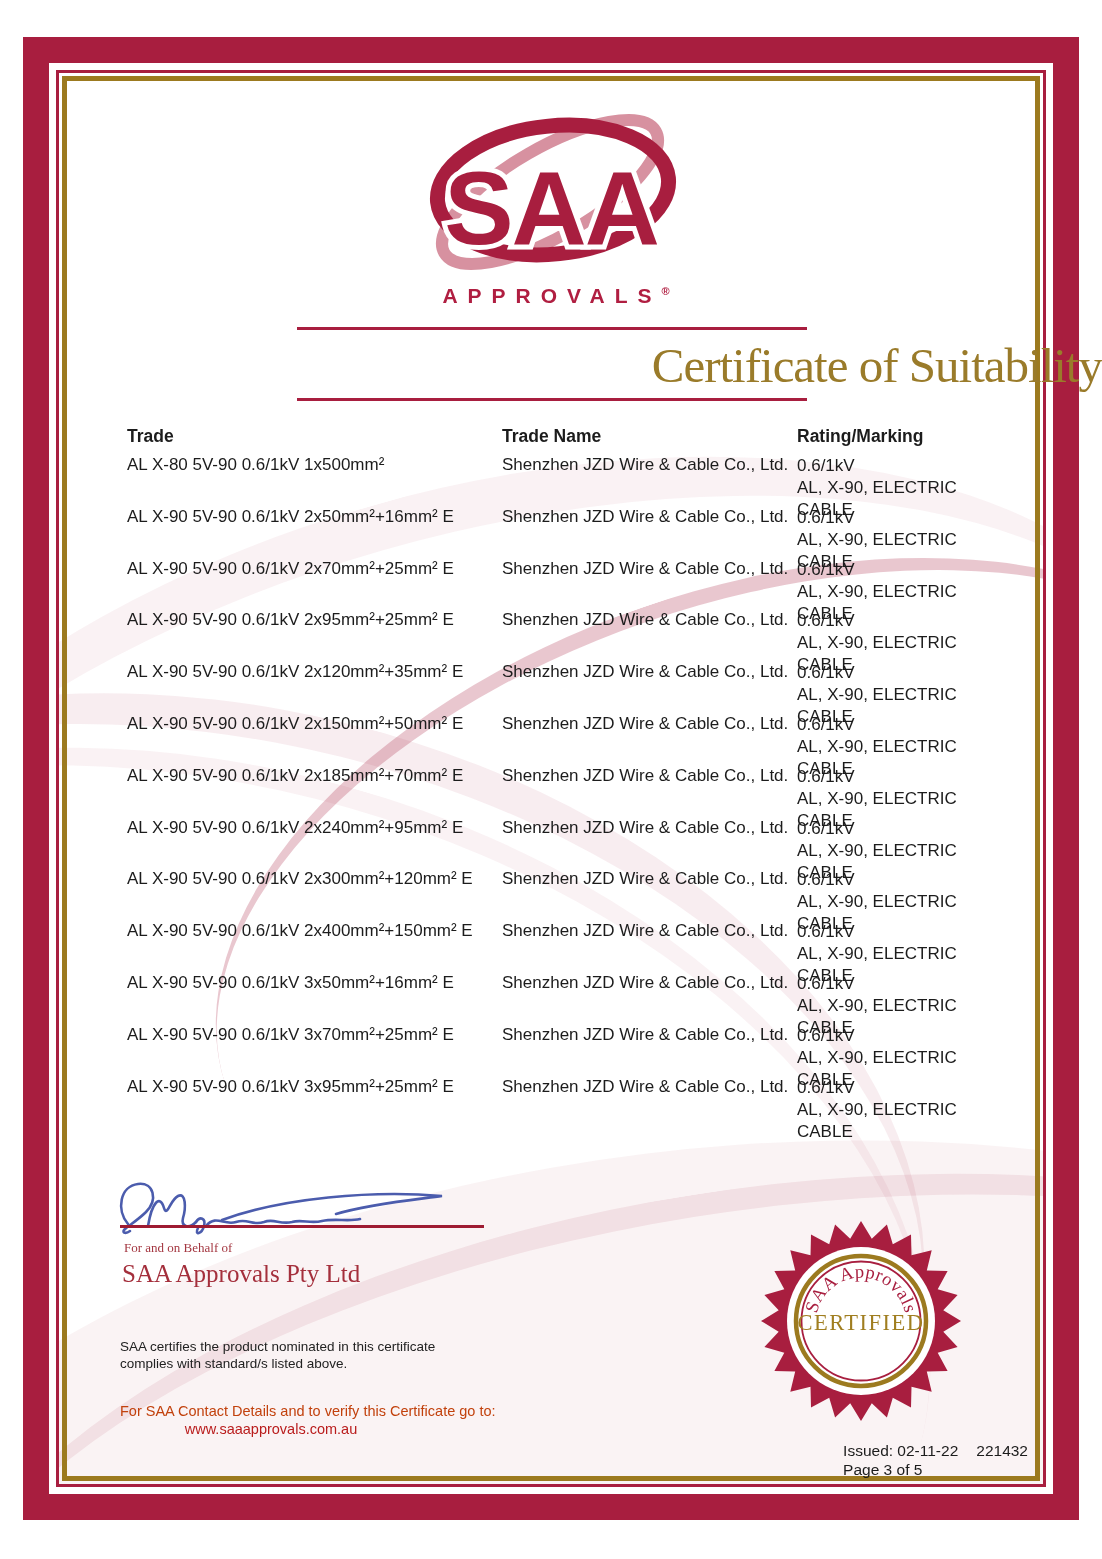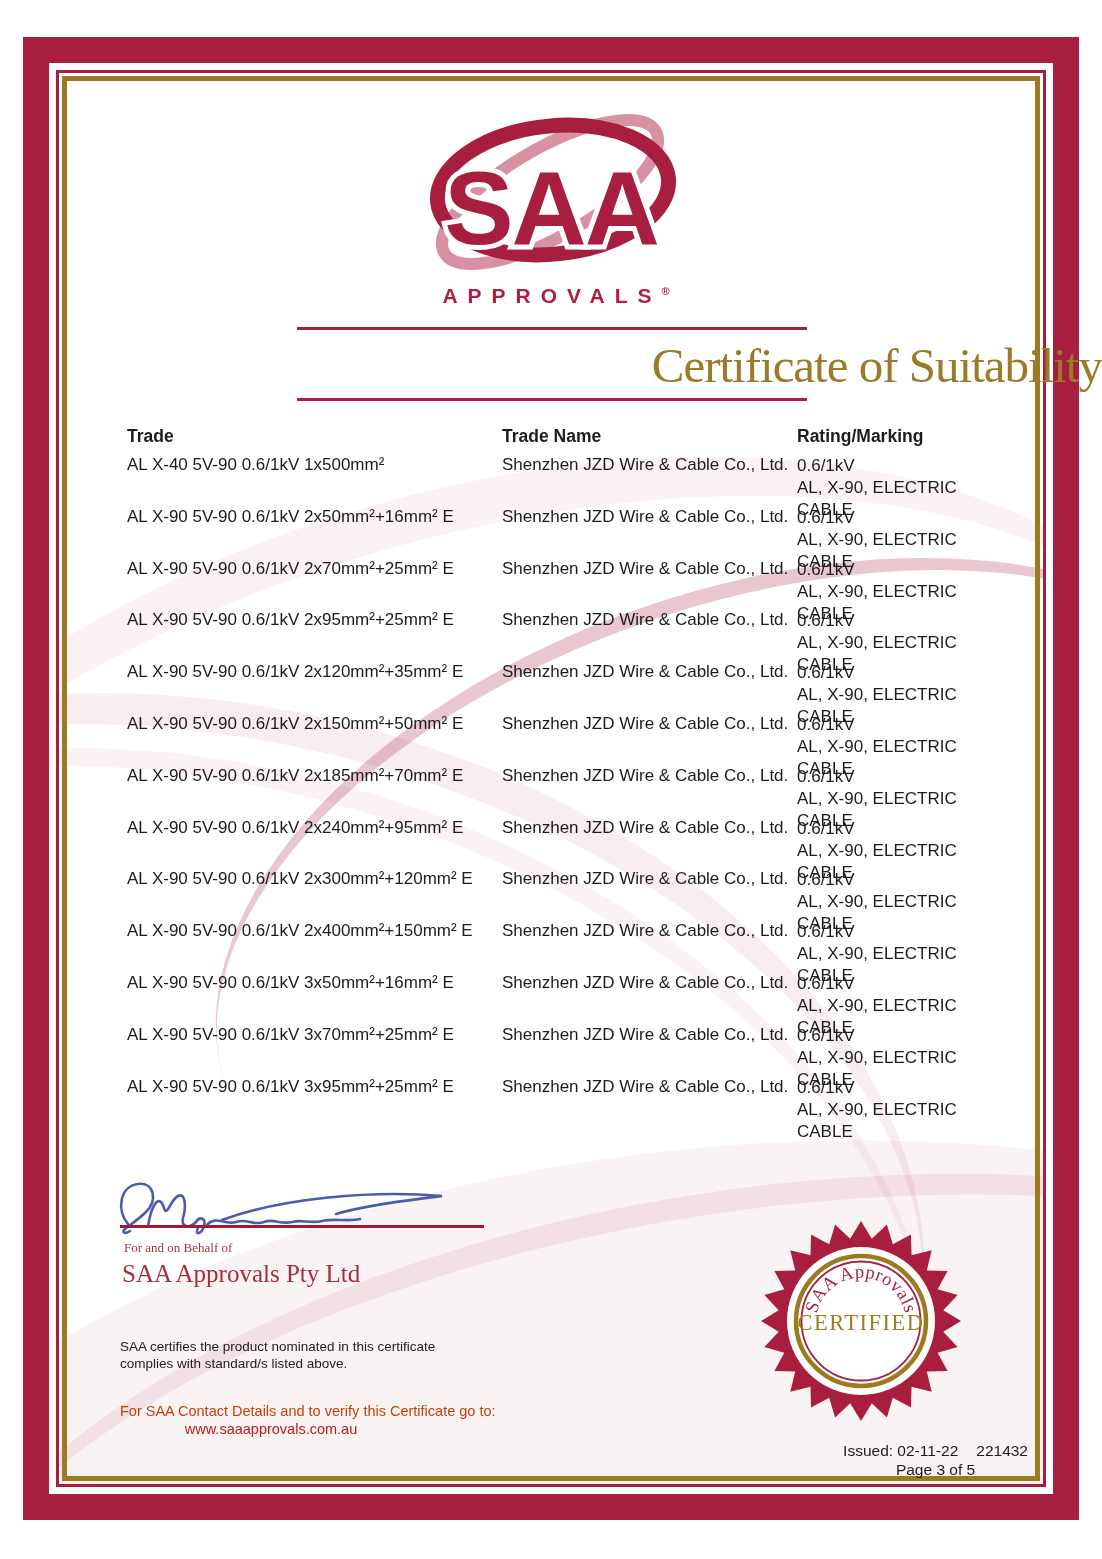--- a/index.html
+++ b/index.html
@@ -55,21 +55,21 @@
   .sig-rule{position:absolute;left:120px;top:1225px;width:364px;height:2.5px;background:#9E1B32;}
   .behalf{position:absolute;left:124px;top:1240px;font-family:"Liberation Serif",serif;font-size:13px;color:var(--serif-red);}
   .company{position:absolute;left:122px;top:1260px;font-family:"Liberation Serif",serif;font-size:25px;color:#A42F3C;}
   
   .certifies{position:absolute;left:120px;top:1338px;font-size:13.5px;line-height:17px;color:#222;}
   .contact{position:absolute;left:120px;top:1403px;font-size:14.5px;color:#c2410c;}
   .website{position:absolute;left:120px;top:1421px;width:302px;text-align:center;font-size:14.5px;color:#b91c1c;}
   
   .seal{position:absolute;left:758px;top:1218px;width:206px;height:206px;}
   
-  .issued-block{position:absolute;right:74px;top:1441px;text-align:center;font-size:15.5px;line-height:19px;}
+  .issued-block{position:absolute;right:74px;top:1441px;text-align:left;font-size:15.5px;line-height:19px;}
   .issued-row .num{margin-left:18px;}
 </style>
 </head>
 <body>
 
 <div class="page">
 
   <div class="wm-clip">
     <div class="wm wm-a"></div>
     <div class="wm wm-b"></div>
@@ -98,21 +98,21 @@
     <div class="rule rule-bottom"></div>
 
     <div class="ctable">
       <div class="thead">
         <div>Trade</div>
         <div>Trade Name</div>
         <div>Rating/Marking</div>
       </div>
       <div>
           <div class="trow">
-            <div class="c-model">AL X-40 5V-90 0.6/1kV 1x500mm²</div>
+            <div class="c-model">AL X-80 5V-90 0.6/1kV 1x500mm²</div>
             <div class="c-trade">Shenzhen JZD Wire &amp; Cable Co., Ltd.</div>
             <div class="c-rating">
               <div class="r1">0.6/1kV</div>
               <div class="r2">AL, X-90, ELECTRIC CABLE</div>
             </div>
           </div>
           <div class="trow">
             <div class="c-model">AL X-90 5V-90 0.6/1kV 2x50mm²+16mm² E</div>
             <div class="c-trade">Shenzhen JZD Wire &amp; Cable Co., Ltd.</div>
             <div class="c-rating">

